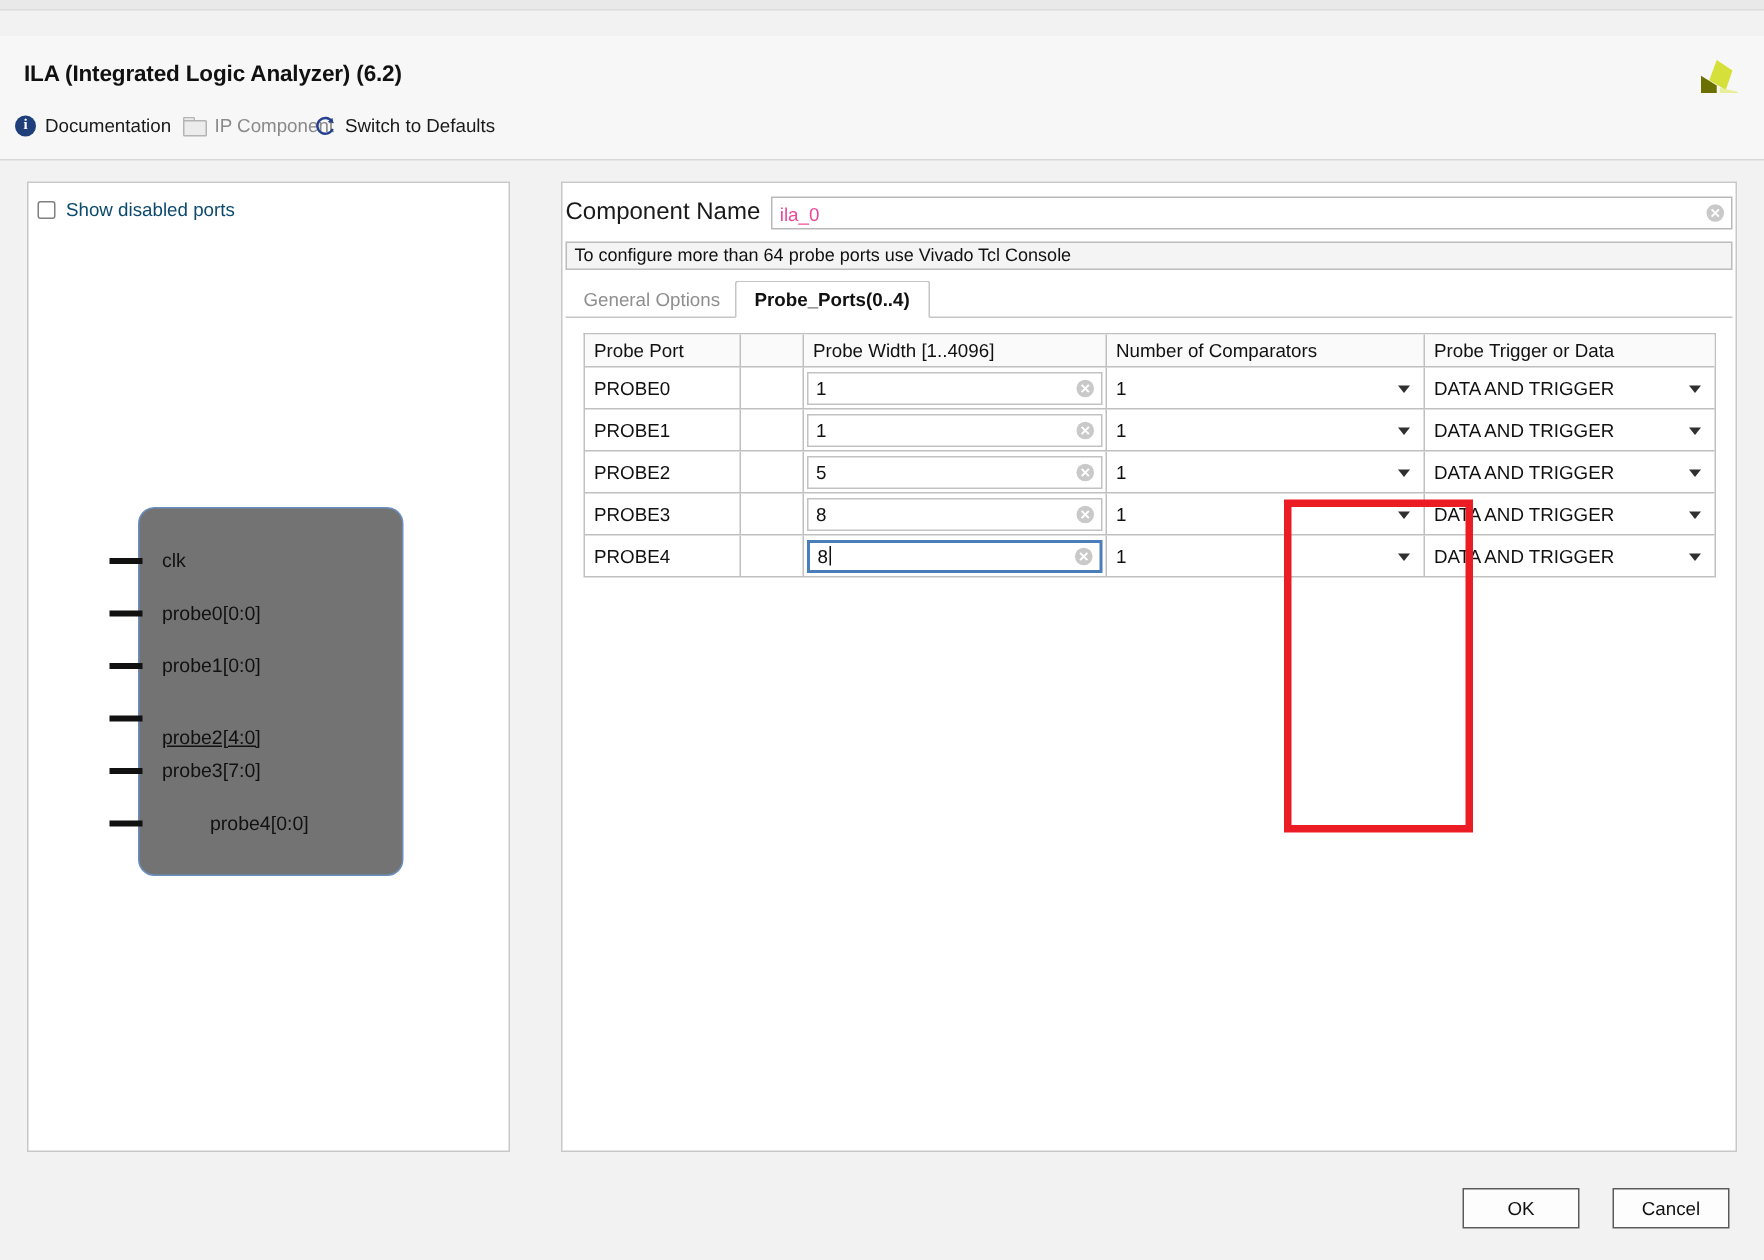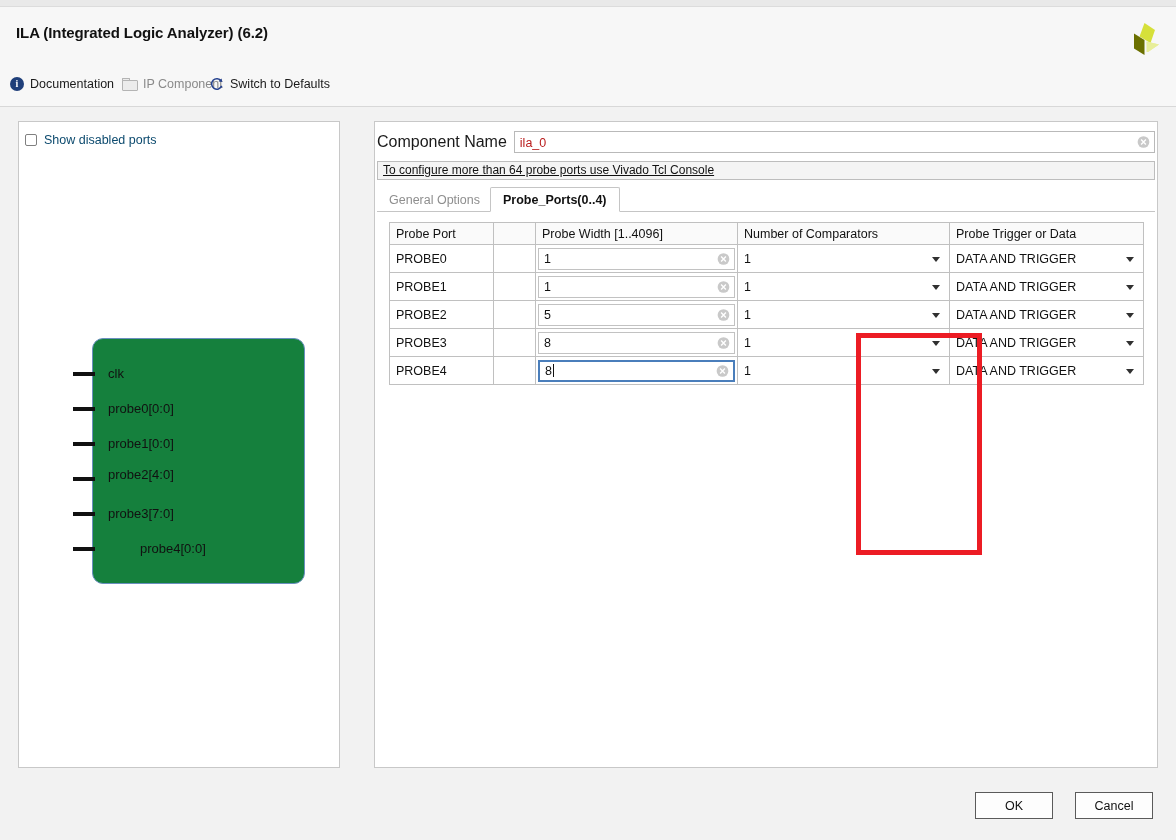--- a/index.html
+++ b/index.html
@@ -23,21 +23,21 @@
     position: absolute;
     left: 0; top: 0;
     width: 1176px; height: 6px;
     background: #e9e9e9;
     border-bottom: 1px solid #dcdcdc;
   }
 
   
   .titlebar {
     position: absolute;
-    left: 0; top: 7px;
+    left: 0; top: 24px;
     width: 1176px; height: 55px;
     background: #f7f7f7;
   }
   .title-text {
     position: absolute;
     left: 16px; top: 17px;
     font-size: 15px;
     font-weight: bold;
     color: #111;
     letter-spacing: -0.1px;
@@ -120,22 +120,22 @@
     border-radius: 2px;
     background: #fff;
     box-sizing: border-box;
   }
   .chk-label { font-size: 12.5px; color: #0c4a6e; }
 
   
   .ipblock {
     position: absolute;
     left: 73px; top: 216px;
-    width: 213px; height: 246px;
-    background: #15803d;
+    width: 177px; height: 246px;
+    background: #737373;
     border: 1px solid #6a8fbf;
     border-radius: 11px;
     box-sizing: border-box;
   }
   .port-label {
     position: absolute;
     left: 15px;
     font-size: 13px;
     color: #111;
     white-space: nowrap;
@@ -172,42 +172,41 @@
     flex: 1;
     height: 22px;
     border: 1px solid #b9b9b9;
     background: #fff;
     box-sizing: border-box;
   }
   .comp-input {
     position: absolute;
     left: 5px; top: 0;
     height: 22px; line-height: 22px;
-    font-size: 12.5px; color: #b91c1c;
+    font-size: 12.5px; color: #ec4899;
   }
   .clear-x {
     position: absolute;
     right: 4px; top: 50%;
     transform: translateY(-50%);
     width: 13px; height: 13px;
   }
 
   .warnbar {
     position: absolute;
     left: 2px; top: 39px;
     width: 778px; height: 19px;
     background: #f4f4f4;
     border: 1px solid #bdbdbd;
     box-sizing: border-box;
     font-size: 12px;
     line-height: 17px;
     padding-left: 5px;
     color: #111;
     white-space: nowrap;
-    text-decoration: underline;
   }
 
   
   .tabstrip {
     position: absolute;
     left: 2px; top: 65px;
     width: 778px; height: 25px;
     border-bottom: 1px solid #c5c5c5;
     box-sizing: border-box;
   }
@@ -389,21 +388,21 @@
 <div class="left-panel">
   <div class="chk-row">
     <span class="chk-box"></span>
     <span class="chk-label">Show disabled ports</span>
   </div>
 
   <div class="ipblock" id="ipblock">
       <div class="port-label" style="top: 27px; left: 15px;">clk</div>
       <div class="port-label" style="top: 62px; left: 15px;">probe0[0:0]</div>
       <div class="port-label" style="top: 97px; left: 15px;">probe1[0:0]</div>
-      <div class="port-label" style="top: 128px; left: 15px;">probe2[4:0]</div>
+      <div class="port-label" style="top: 145px; left: 15px; text-decoration: underline;">probe2[4:0]</div>
       <div class="port-label" style="top: 167px; left: 15px;">probe3[7:0]</div>
       <div class="port-label" style="top: 202px; left: 15px; margin-left: 32px;">probe4[0:0]</div>
     </div>
 <div class="port-stub" style="top: 250px;"></div>
     <div class="port-stub" style="top: 285px;"></div>
     <div class="port-stub" style="top: 320px;"></div>
     <div class="port-stub" style="top: 355px;"></div>
     <div class="port-stub" style="top: 390px;"></div>
     <div class="port-stub" style="top: 425px;"></div>
   </div>

